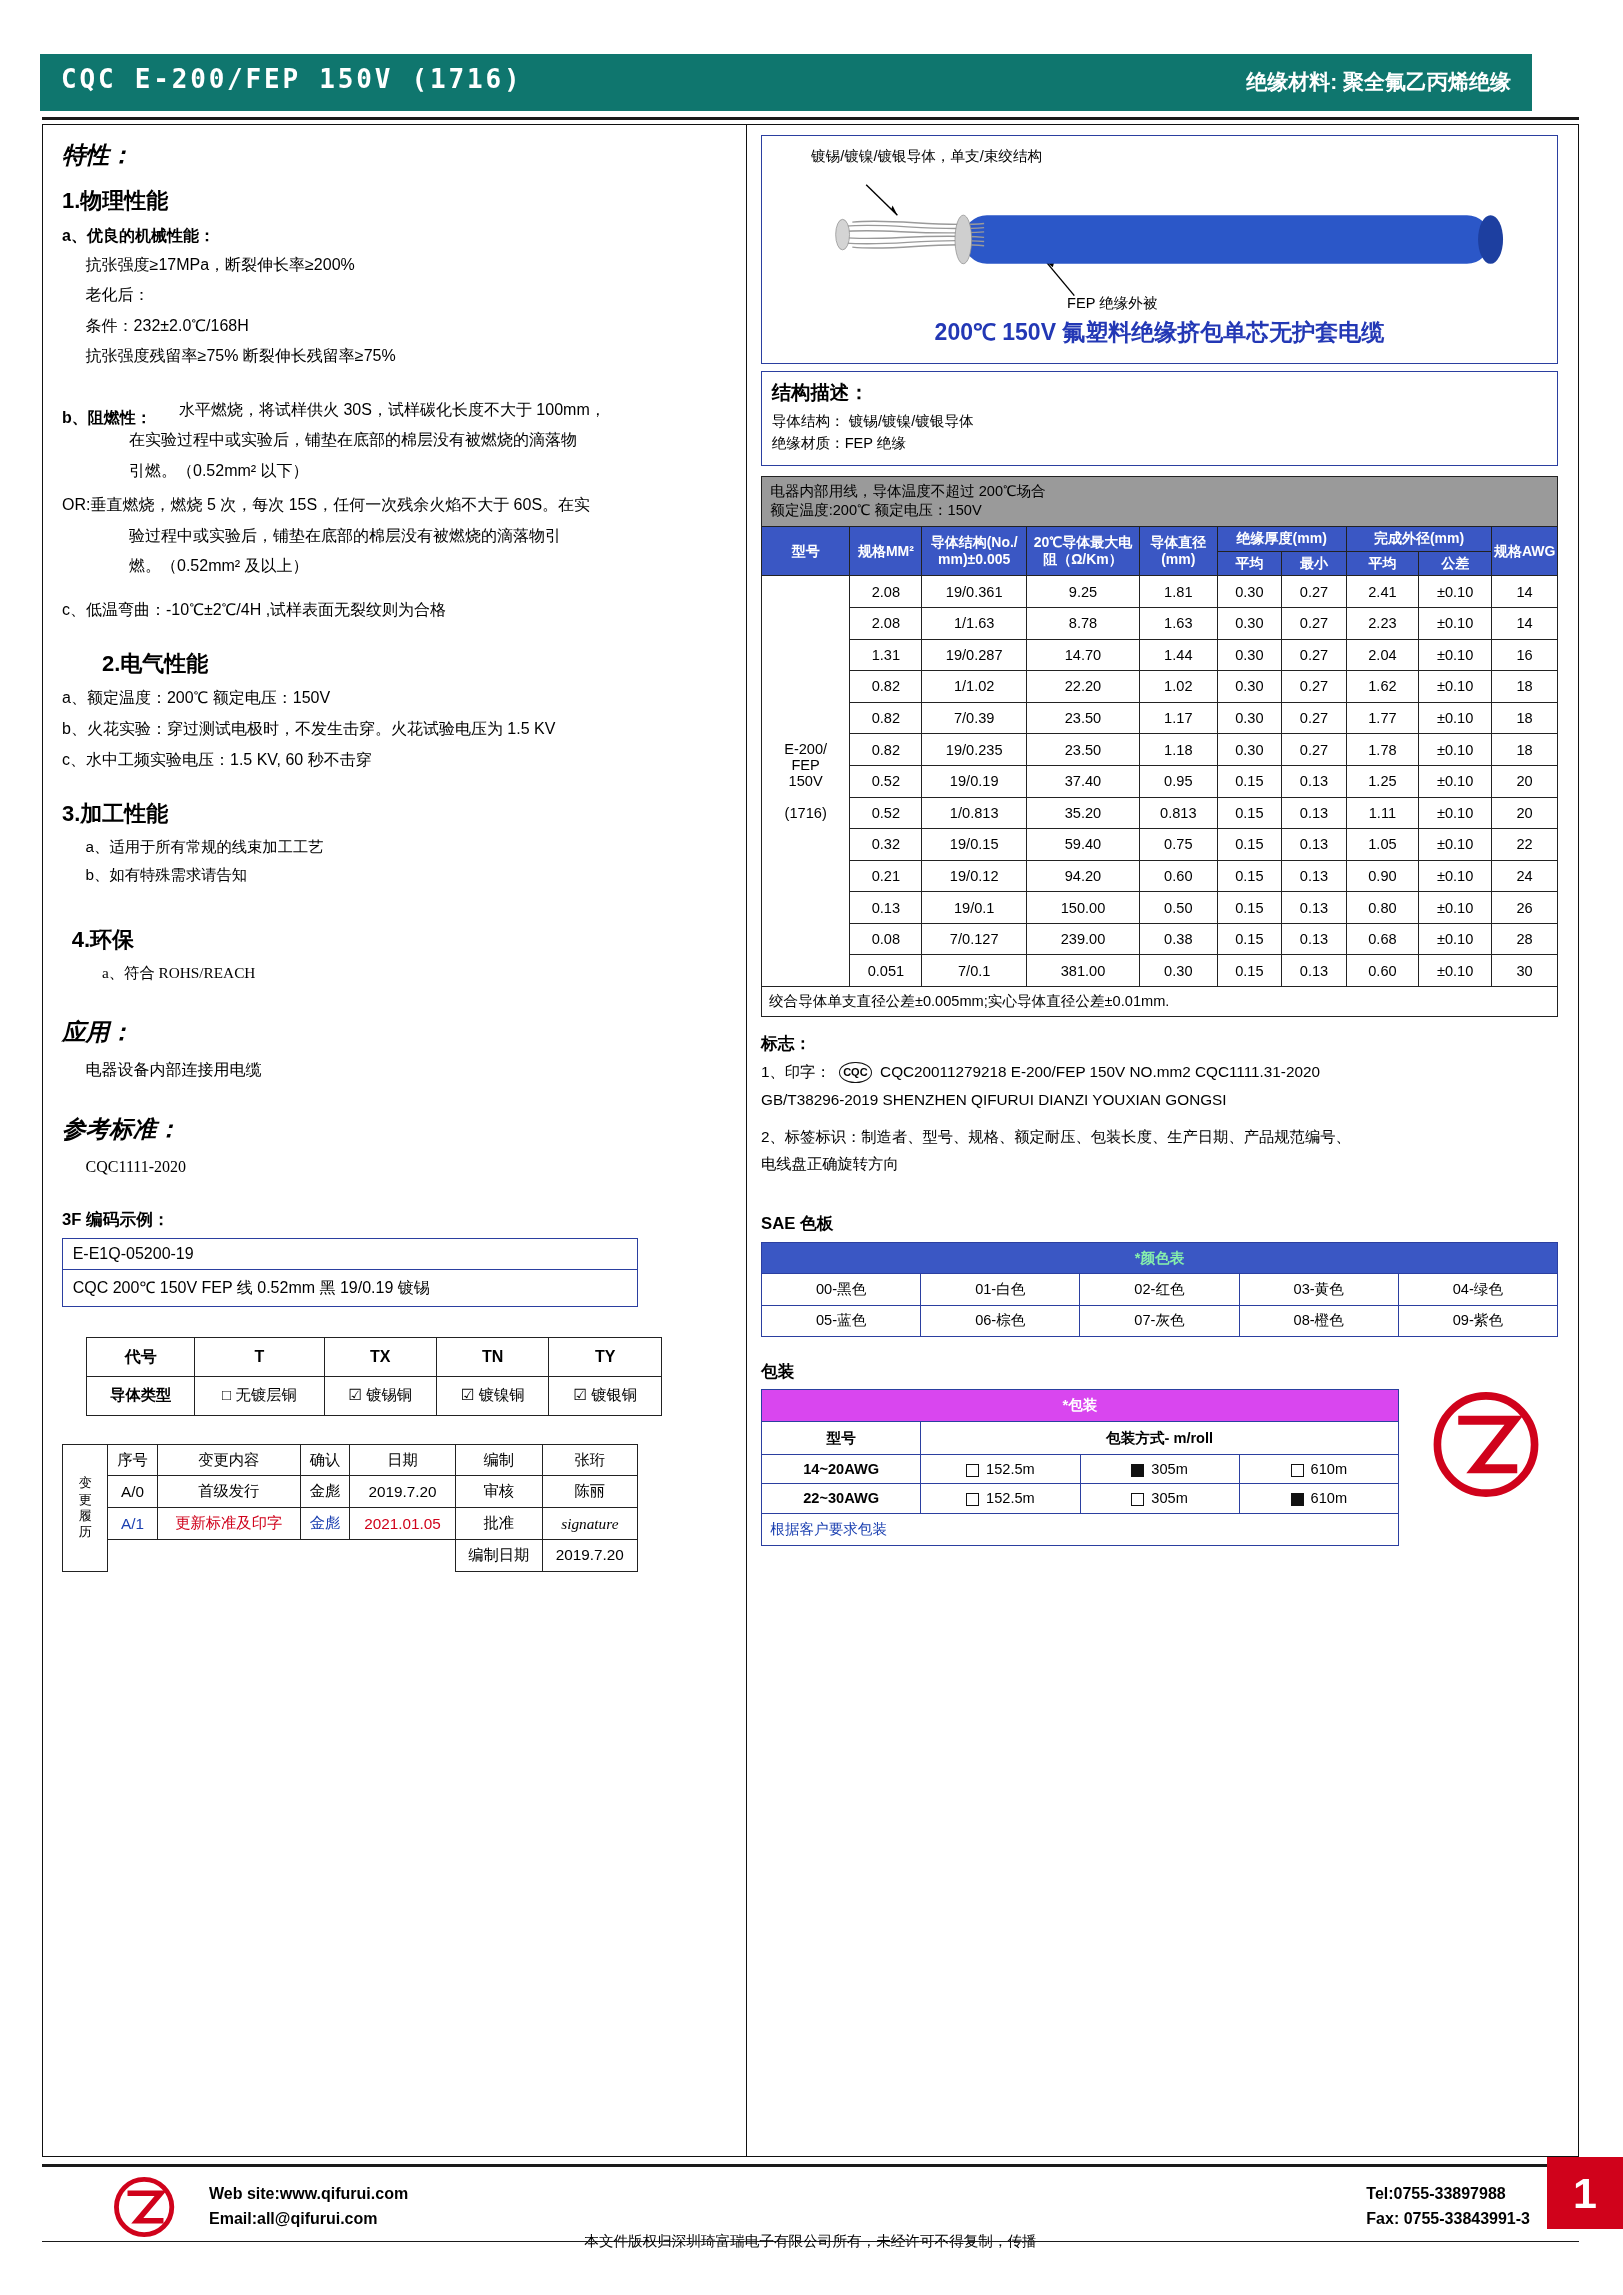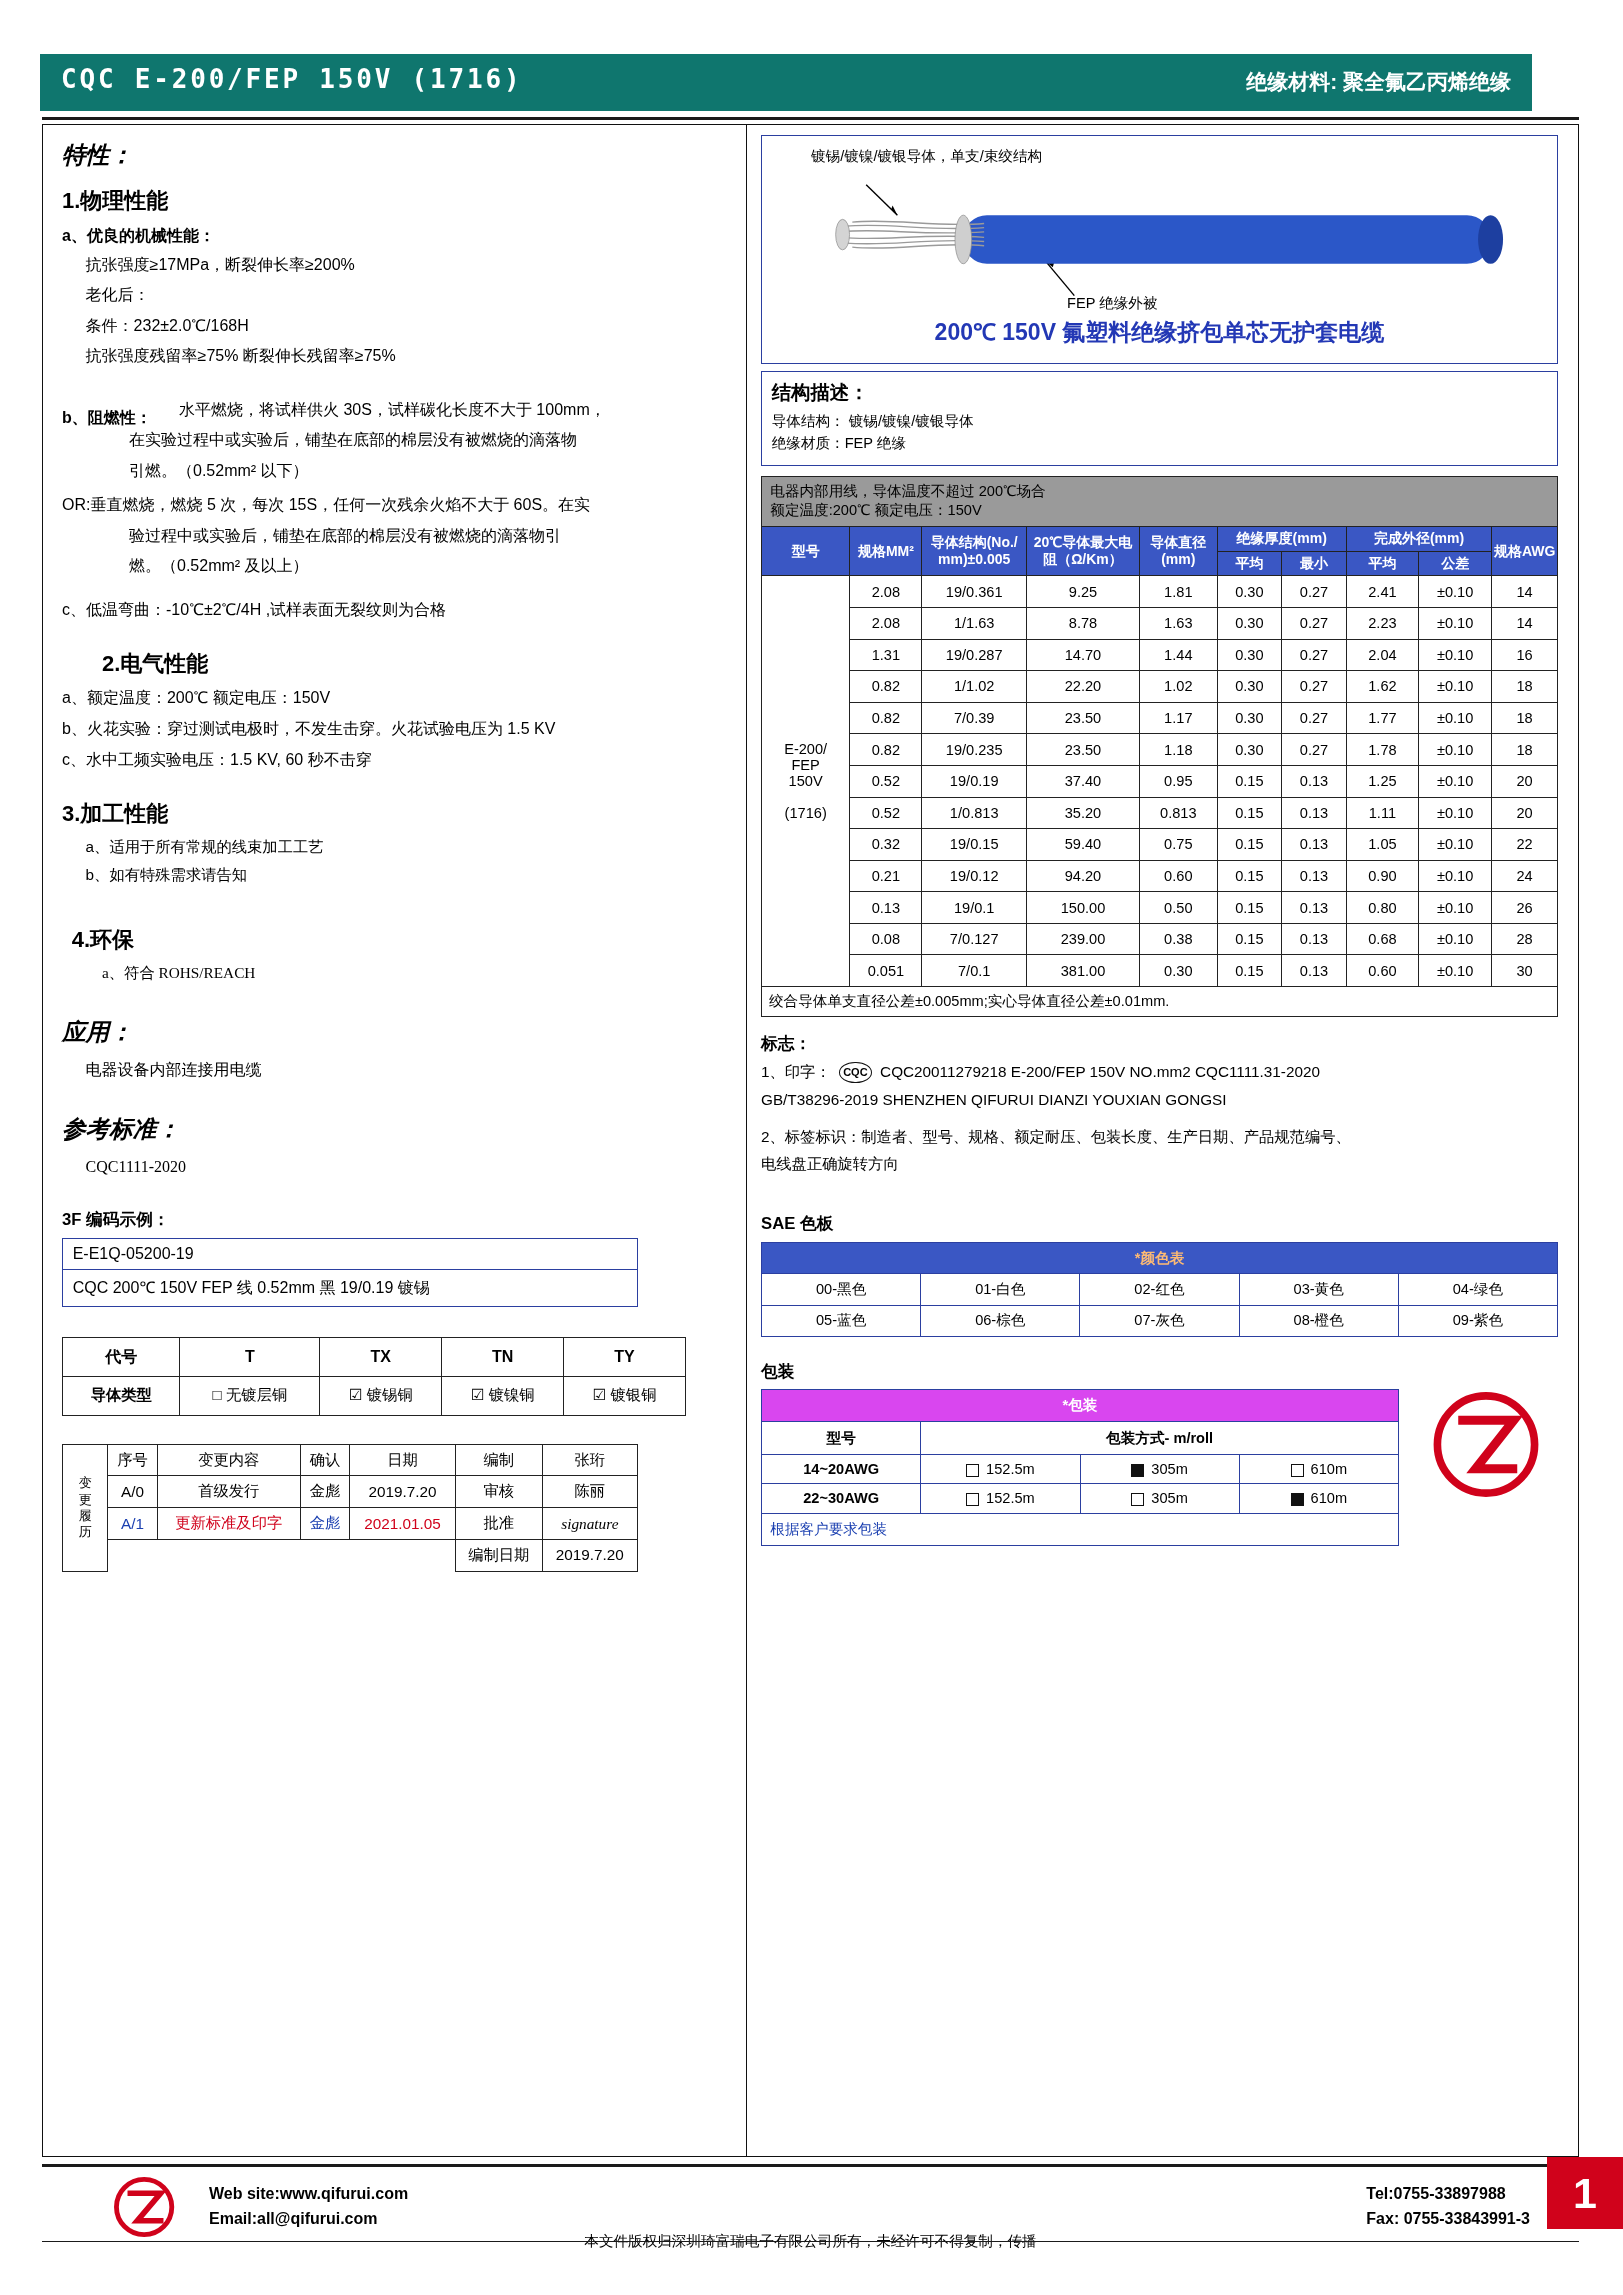--- a/index.html
+++ b/index.html
@@ -49,21 +49,21 @@
 
   
   .ex-title{font-size:16.7px;font-weight:bold;margin:28px 0 7px 0;}
   .ex-box{border:0.7px solid #2b3fa0;width:576px;box-sizing:border-box;}
   .ex-box div{font-size:16px;padding:6.2px 9.7px;}
   .ex-box div+div{border-top:0.7px solid #2b3fa0;}
 
   table.grid{border-collapse:collapse;}
   table.grid td,table.grid th{border:0.7px solid #222;font-size:15.3px;text-align:center;padding:4.9px 4.2px;font-weight:normal;}
 
-  .code-tbl{margin-top:30.5px;width:624px;}
+  .code-tbl{margin-top:30.5px;width:576px;margin-left:24px;}
   .code-tbl td{height:28px;}
   .code-tbl .hdr td{font-weight:bold;font-size:16px;}
 
   .rev-tbl{margin-top:28px;width:576px;}
   .rev-tbl td{font-size:13px;padding:3.5px 2.8px;}
   .rev-tbl .vlabel{width:36px;font-size:13px;line-height:1.25;}
   .red{color:#d0021b;font-weight:bold;}
   .blue{color:#1a3fb0;font-weight:bold;}
 
   
@@ -93,21 +93,21 @@
   .mark-l{font-size:15.3px;margin:4.9px 0;line-height:1.5;}
   .cqc-badge{
     display:inline-block;border:1.4px solid #111;border-radius:50%;
     width:30.5px;height:19.4px;line-height:19.4px;font-size:11px;font-weight:bold;
     text-align:center;vertical-align:middle;margin:0 4.2px;
   }
 
   .sae-h{font-size:16.7px;font-weight:bold;margin:36px 0 7px 0;}
   table.sae{border-collapse:collapse;width:797px;table-layout:fixed;}
   table.sae td{border:0.7px solid #2b3fa0;font-size:14.6px;text-align:center;padding:5.6px 2.8px;}
-  table.sae .sae-hdr{background:#3a57c4;color:#fdba74;font-weight:bold;}
+  table.sae .sae-hdr{background:#3a57c4;color:#86efac;font-weight:bold;}
 
   .pack-h{font-size:16.7px;font-weight:bold;margin:23.6px 0 5.6px 0;}
   table.pack{border-collapse:collapse;width:638px;table-layout:fixed;}
   table.pack td{border:0.7px solid #2b3fa0;font-size:14.6px;text-align:center;padding:6.2px 2.8px;}
   table.pack .pack-hdr{background:#d946ef;color:#fff;font-weight:bold;}
   table.pack .lft{text-align:left;padding-left:8.3px;color:#1a3fb0;}
   .chk{display:inline-block;width:11px;height:11px;border:0.7px solid #111;margin-right:7px;vertical-align:middle;}
   .chk.on{background:#111;}
 
   

